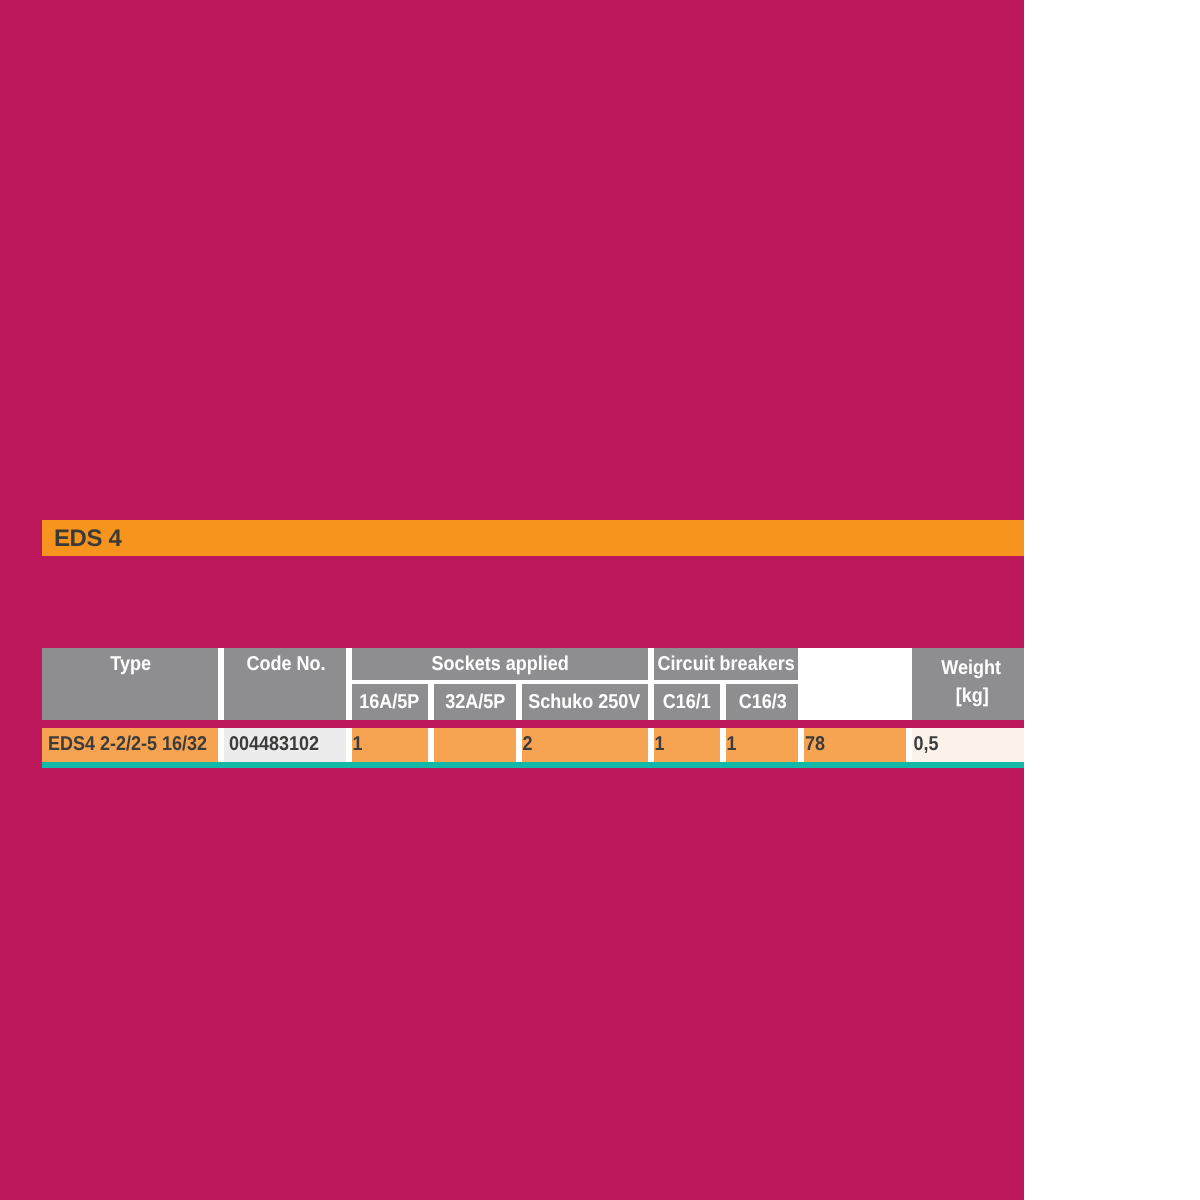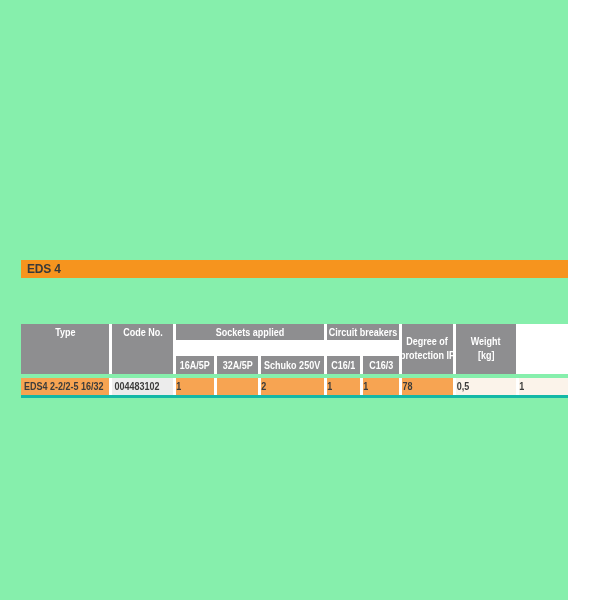--- a/index.html
+++ b/index.html
@@ -3,23 +3,23 @@
 <meta charset="utf-8">
 <style>
   html, body {
     margin: 0;
     padding: 0;
     background: #ffffff;
     font-family: "Liberation Sans", sans-serif;
   }
   .page {
     position: relative;
-    width: 568px;
+    width: 512px;
     height: 600px;
-    background: #86efac;
+    background: #be185d;
     overflow: hidden;
   }
   .table-wrap {
     position: absolute;
     left: 21px;
     top: 260px;
     width: 557px;
   }
   .title-bar {
     height: 18px;
@@ -34,21 +34,21 @@
     letter-spacing: -0.2px;
   }
   .grid {
     display: grid;
     grid-template-columns: 88px 61px 38px 41px 63px 33px 36px 51px 60px 59px;
     column-gap: 3px;
     background: #ffffff;
   }
   .header-grid {
     grid-template-rows: 16px 18px;
-    row-gap: 16px;
+    row-gap: 2px;
     margin-top: 46px;
   }
   .hcell {
     background: #8E8E90;
     color: #ffffff;
     font-size: 10px;
     font-weight: bold;
     display: flex;
     align-items: center;
     justify-content: center;
@@ -146,24 +146,20 @@
       </div>
       <div class="hcell h-circuit">
         <span class="ct">Circuit breakers</span>
       </div>
       <div class="hcell h-c161">
         <span class="ct">C16/1</span>
       </div>
       <div class="hcell h-c163">
         <span class="ct">C16/3</span>
       </div>
-      <div class="hcell merged two-line h-degree">
-        <span class="ct">Degree of</span>
-        <span class="ct">protection IP</span>
-      </div>
       <div class="hcell merged two-line h-weight">
         <span class="ct">Weight</span>
         <span class="ct">[kg]</span>
       </div>
     </div>
 
     <div class="grid row-grid">
       <div class="dcell orange left">
         <span class="ct-left">EDS4 2-2/2-5 16/32</span>
       </div>

